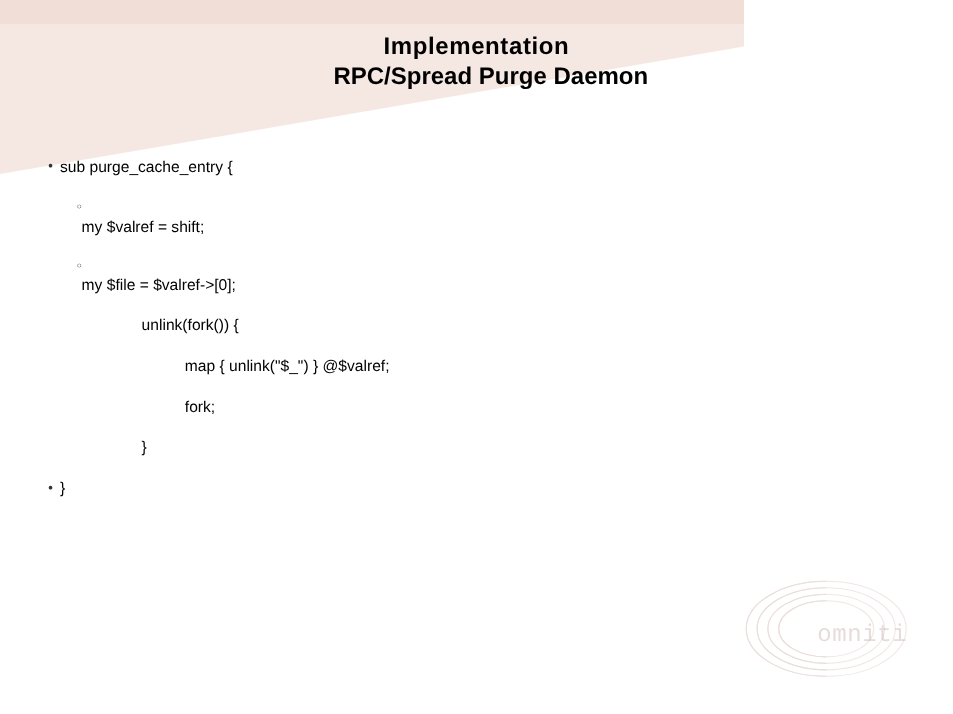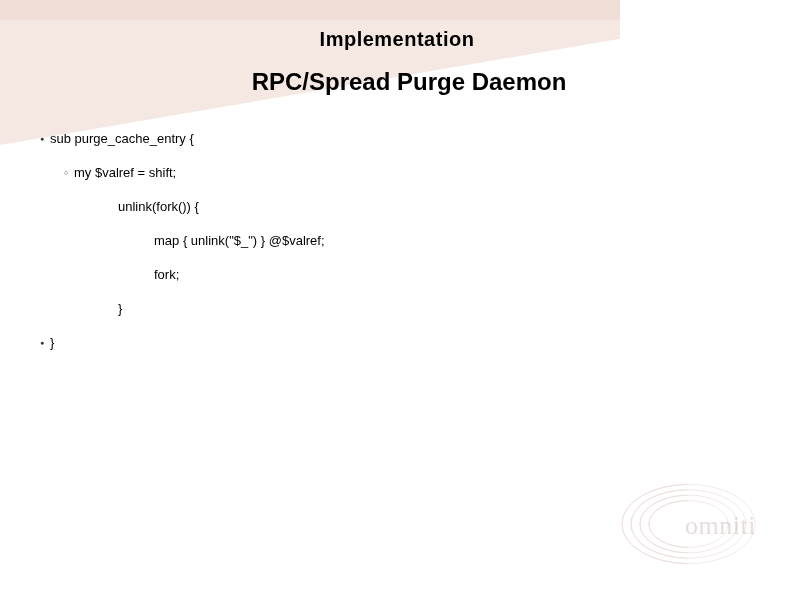--- a/index.html
+++ b/index.html
@@ -40,24 +40,24 @@
     text-align: center;
     z-index: 2;
   }
   .title {
     font-size: 20px;
     font-weight: 700;
     color: #000;
     letter-spacing: 0.5px;
   }
   .subtitle {
-    font-size: 24px;
+    font-size: 20px;
     font-weight: 700;
     color: #000;
-    margin-top: 17px;
+    margin-top: 2px;
     padding-left: 24px;
   }
 
   .content {
     position: absolute;
     top: 131px;
     left: 40px;
     right: 40px;
     z-index: 2;
     font-size: 13px;
@@ -73,42 +73,42 @@
     flex: 0 0 6px;
     font-size: 7px;
     line-height: 16px;
     color: #333;
     text-align: left;
   }
   .content .txt {
     padding-left: 4px;
   }
   .indent-0 { margin-left: 0; }
-  .indent-1 { margin-left: 24px; }
+  .indent-1 { margin-left: 24px; flex-direction: column; }
   .indent-2 { margin-left: 68px; }
   .indent-3 { margin-left: 104px; }
   .hidden-bullet { visibility: hidden; }
 
   
   .logo {
     position: absolute;
     right: 28px;
     bottom: 26px;
     width: 155px;
     height: 90px;
     opacity: 0.28;
     z-index: 1;
   }
   .logo svg { width: 100%; height: 100%; }
   .logo-text {
     position: absolute;
     right: 38px;
     bottom: 54px;
-    font-family: Liberation Serif, serif;
-    font-size: 26px;
+    font-family: Liberation Mono, monospace;
+    font-size: 20px;
     color: #b99;
     opacity: 0.35;
     letter-spacing: 0.5px;
     z-index: 1;
   }
 </style>
 </head>
 <body>
 
 <div class="bg-shape"></div>
@@ -125,20 +125,24 @@
     <span class="bullet">●</span>
     <span class="txt">sub purge_cache_entry {</span>
   </div>
 
   <div class="row indent-1">
     <span class="bullet">○</span>
     <span class="txt">my $valref = shift;</span>
   </div>
 
 
+  <div class="row indent-1">
+    <span class="bullet">○</span>
+    <span class="txt">my $file = $valref-&gt;[0];</span>
+  </div>
 
   <div class="row indent-2">
     <span class="bullet hidden-bullet">○</span>
     <span class="txt">unlink(fork()) {</span>
   </div>
 
 
   <div class="row indent-3">
     <span class="bullet hidden-bullet">○</span>
     <span class="txt">map { unlink("$_") } @$valref;</span>

